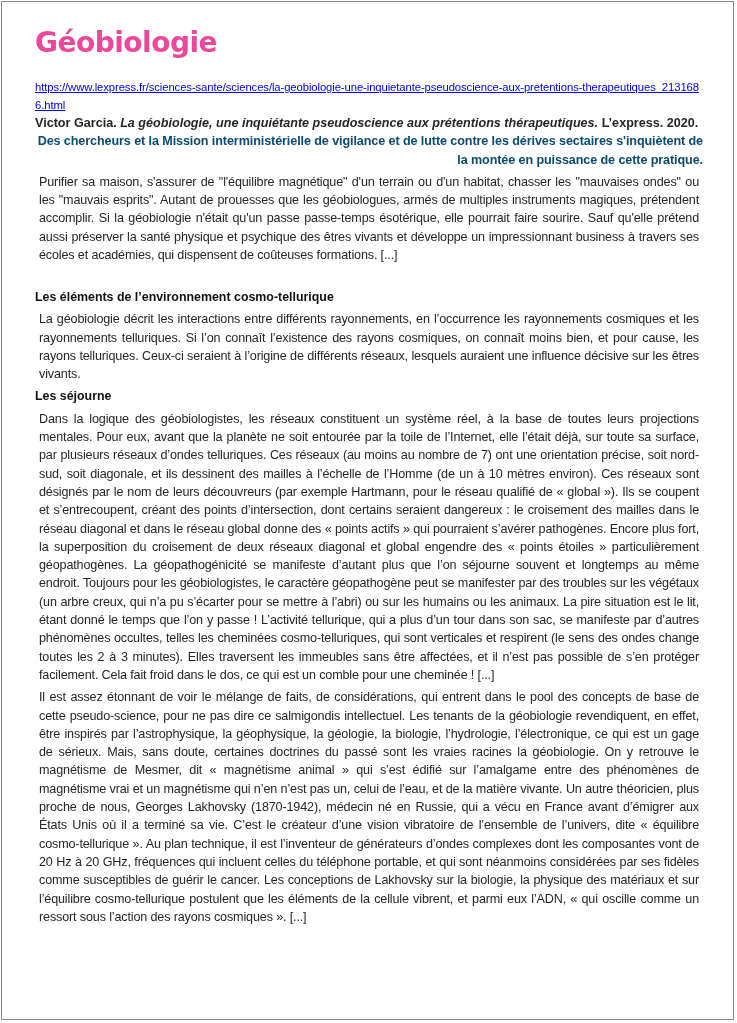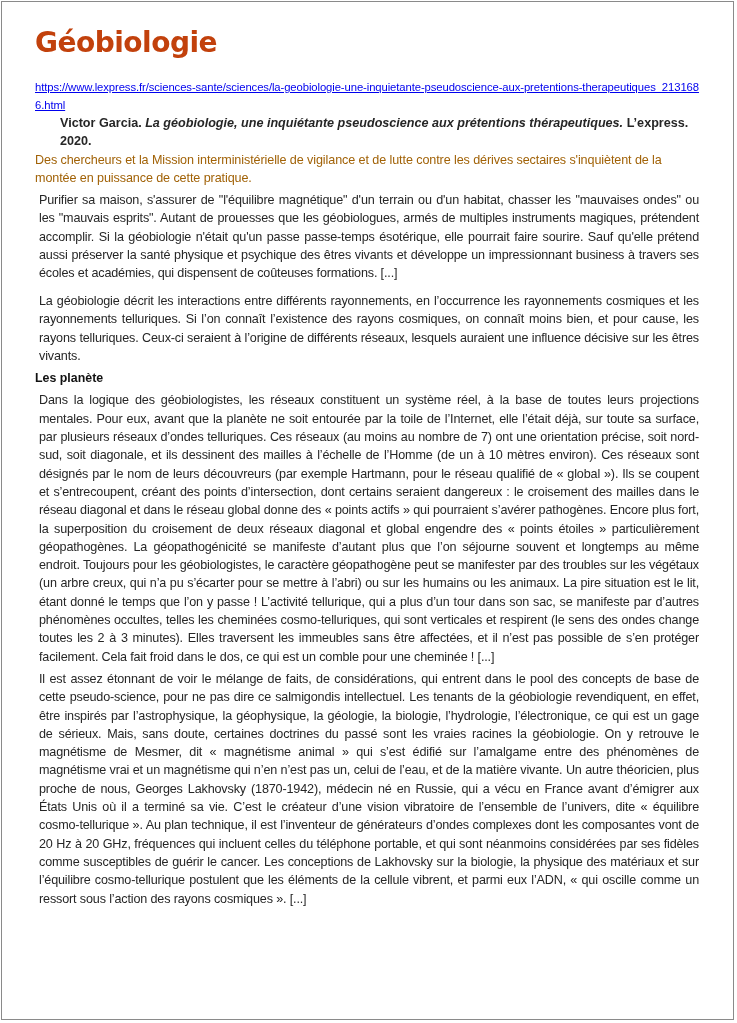--- a/index.html
+++ b/index.html
@@ -31,21 +31,21 @@
     width: 668px;
   }
   h1.title {
     margin: 0;
     position: absolute;
     top: 26px;
     left: 0;
     font-family: "DejaVu Sans", sans-serif;
     font-weight: bold;
     font-size: 28px;
-    color: #c2410c;
+    color: #ec4899;
     letter-spacing: -0.5px;
     white-space: nowrap;
   }
   .block {
     position: absolute;
     left: 0;
     width: 668px;
     font-size: 12.6px;
     line-height: 18.3px;
   }
@@ -55,40 +55,40 @@
     color: #0000ee;
     font-size: 11.3px;
     word-break: break-all;
     display: block;
     line-height: 18px;
     letter-spacing: -0.1px;
   }
   .citation {
     display: block;
     color: #262626;
-    margin-left: 25px;
   }
   .bold { font-weight: bold; }
   .it { font-style: italic; }
   .heading {
     display: block;
     font-weight: bold;
     color: #111;
     font-size: 12.4px;
   }
   p.para {
     margin: 4px;
     text-align: justify;
     letter-spacing: -0.15px;
   }
   p.summary {
     margin: 0;
-    font-weight: normal;
-    color: #a16207;
+    font-weight: bold;
+    color: #0c4a6e;
     letter-spacing: -0.1px;
+    text-align: right;
   }
   .cite-normal {
     font-size: 13.2px;
   }
 </style>
 </head>
 <body>
 
 <div class="frame"></div>
 
@@ -101,20 +101,21 @@
       <span>Victor Garcia.</span>
       <span class="it">La géobiologie, une inquiétante pseudoscience aux prétentions thérapeutiques.</span>
       <span>L’express. 2020.</span>
     </span>
     <p class="summary">Des chercheurs et la Mission interministérielle de vigilance et de lutte contre les dérives sectaires s'inquiètent de la montée en puissance de cette pratique.</p>
     <p class="para">Purifier sa maison, s'assurer de "l'équilibre magnétique" d'un terrain ou d'un habitat, chasser les "mauvaises ondes" ou les "mauvais esprits". Autant de prouesses que les géobiologues, armés de multiples instruments magiques, prétendent accomplir. Si la géobiologie n'était qu'un passe passe-temps ésotérique, elle pourrait faire sourire. Sauf qu'elle prétend aussi préserver la santé physique et psychique des êtres vivants et développe un impressionnant business à travers ses écoles et académies, qui dispensent de coûteuses formations. [...]</p>
   </div>
 
   <div class="block block2">
 
+    <span class="heading">Les éléments de l’environnement cosmo-tellurique</span>
     <p class="para">La géobiologie décrit les interactions entre différents rayonnements, en l’occurrence les rayonnements cosmiques et les rayonnements telluriques. Si l’on connaît l’existence des rayons cosmiques, on connaît moins bien, et pour cause, les rayons telluriques. Ceux-ci seraient à l’origine de différents réseaux, lesquels auraient une influence décisive sur les êtres vivants.</p>
 
-    <span class="heading">Les planète</span>
+    <span class="heading">Les séjourne</span>
     <p class="para">Dans la logique des géobiologistes, les réseaux constituent un système réel, à la base de toutes leurs projections mentales. Pour eux, avant que la planète ne soit entourée par la toile de l’Internet, elle l’était déjà, sur toute sa surface, par plusieurs réseaux d’ondes telluriques. Ces réseaux (au moins au nombre de 7) ont une orientation précise, soit nord-sud, soit diagonale, et ils dessinent des mailles à l’échelle de l’Homme (de un à 10 mètres environ). Ces réseaux sont désignés par le nom de leurs découvreurs (par exemple Hartmann, pour le réseau qualifié de « global »). Ils se coupent et s’entrecoupent, créant des points d’intersection, dont certains seraient dangereux : le croisement des mailles dans le réseau diagonal et dans le réseau global donne des « points actifs » qui pourraient s’avérer pathogènes. Encore plus fort, la superposition du croisement de deux réseaux diagonal et global engendre des « points étoiles » particulièrement géopathogènes. La géopathogénicité se manifeste d’autant plus que l’on séjourne souvent et longtemps au même endroit. Toujours pour les géobiologistes, le caractère géopathogène peut se manifester par des troubles sur les végétaux (un arbre creux, qui n’a pu s’écarter pour se mettre à l’abri) ou sur les humains ou les animaux. La pire situation est le lit, étant donné le temps que l’on y passe ! L’activité tellurique, qui a plus d’un tour dans son sac, se manifeste par d’autres phénomènes occultes, telles les cheminées cosmo-telluriques, qui sont verticales et respirent (le sens des ondes change toutes les 2 à 3 minutes). Elles traversent les immeubles sans être affectées, et il n’est pas possible de s’en protéger facilement. Cela fait froid dans le dos, ce qui est un comble pour une cheminée ! [...]</p>
 
     <p class="para">Il est assez étonnant de voir le mélange de faits, de considérations, qui entrent dans le pool des concepts de base de cette pseudo-science, pour ne pas dire ce salmigondis intellectuel. Les tenants de la géobiologie revendiquent, en effet, être inspirés par l’astrophysique, la géophysique, la géologie, la biologie, l’hydrologie, l’électronique, ce qui est un gage de sérieux. Mais, sans doute, certaines doctrines du passé sont les vraies racines la géobiologie. On y retrouve le magnétisme de Mesmer, dit « magnétisme animal » qui s’est édifié sur l’amalgame entre des phénomènes de magnétisme vrai et un magnétisme qui n’en n’est pas un, celui de l’eau, et de la matière vivante. Un autre théoricien, plus proche de nous, Georges Lakhovsky (1870-1942), médecin né en Russie, qui a vécu en France avant d’émigrer aux États Unis où il a terminé sa vie. C’est le créateur d’une vision vibratoire de l’ensemble de l’univers, dite « équilibre cosmo-tellurique ». Au plan technique, il est l’inventeur de générateurs d’ondes complexes dont les composantes vont de 20 Hz à 20 GHz, fréquences qui incluent celles du téléphone portable, et qui sont néanmoins considérées par ses fidèles comme susceptibles de guérir le cancer. Les conceptions de Lakhovsky sur la biologie, la physique des matériaux et sur l’équilibre cosmo-tellurique postulent que les éléments de la cellule vibrent, et parmi eux l’ADN, « qui oscille comme un ressort sous l’action des rayons cosmiques ». [...]</p>
   </div>
 </div>
 
 </body></html>

